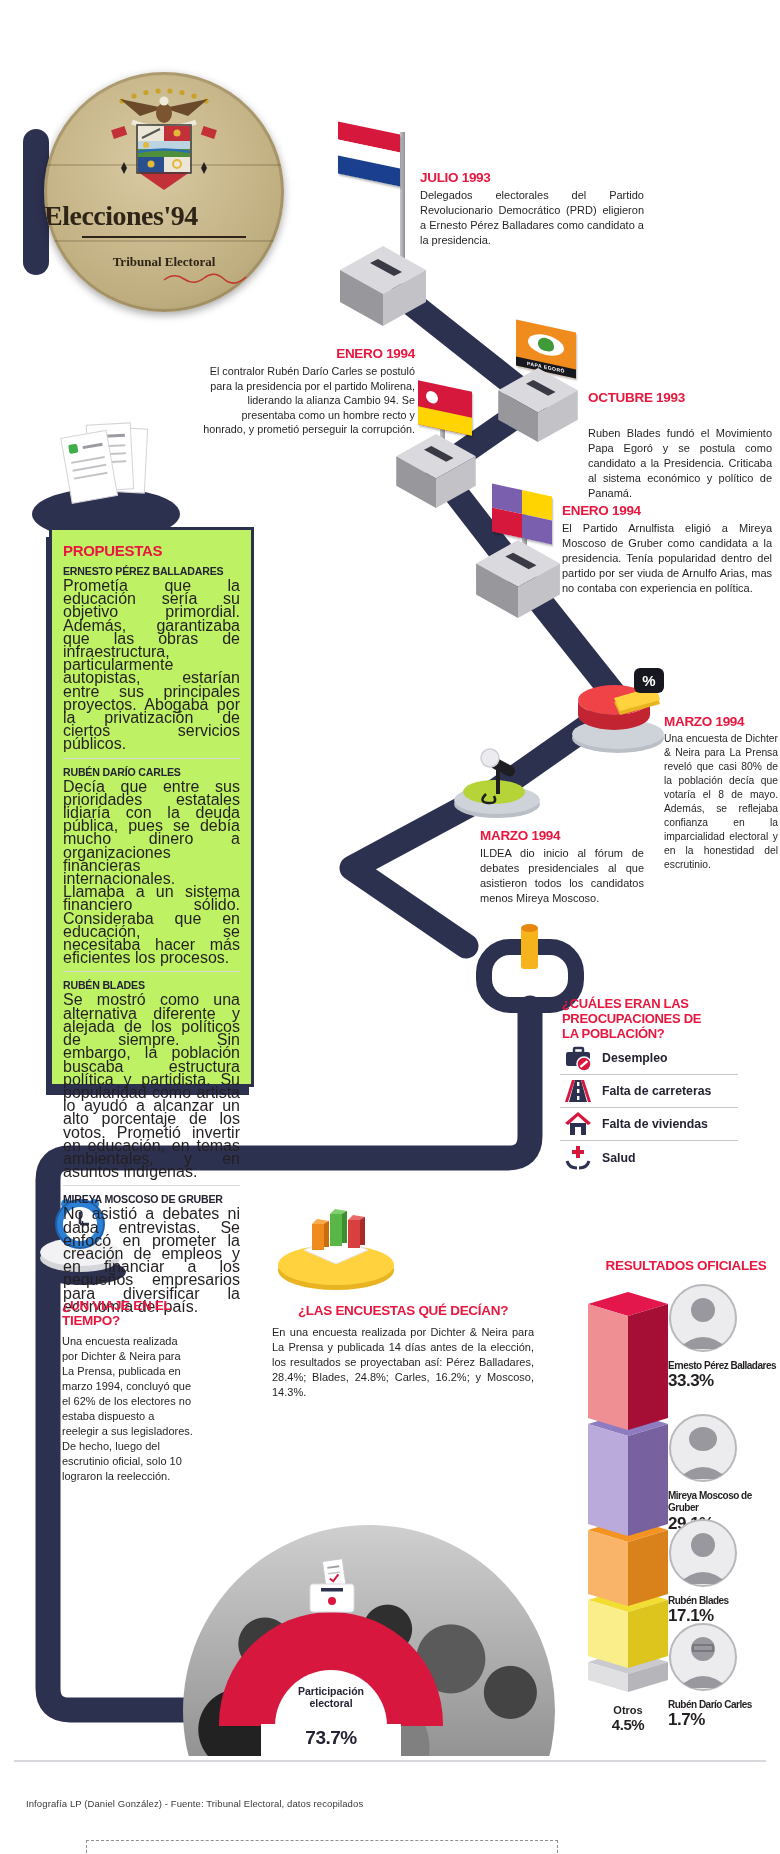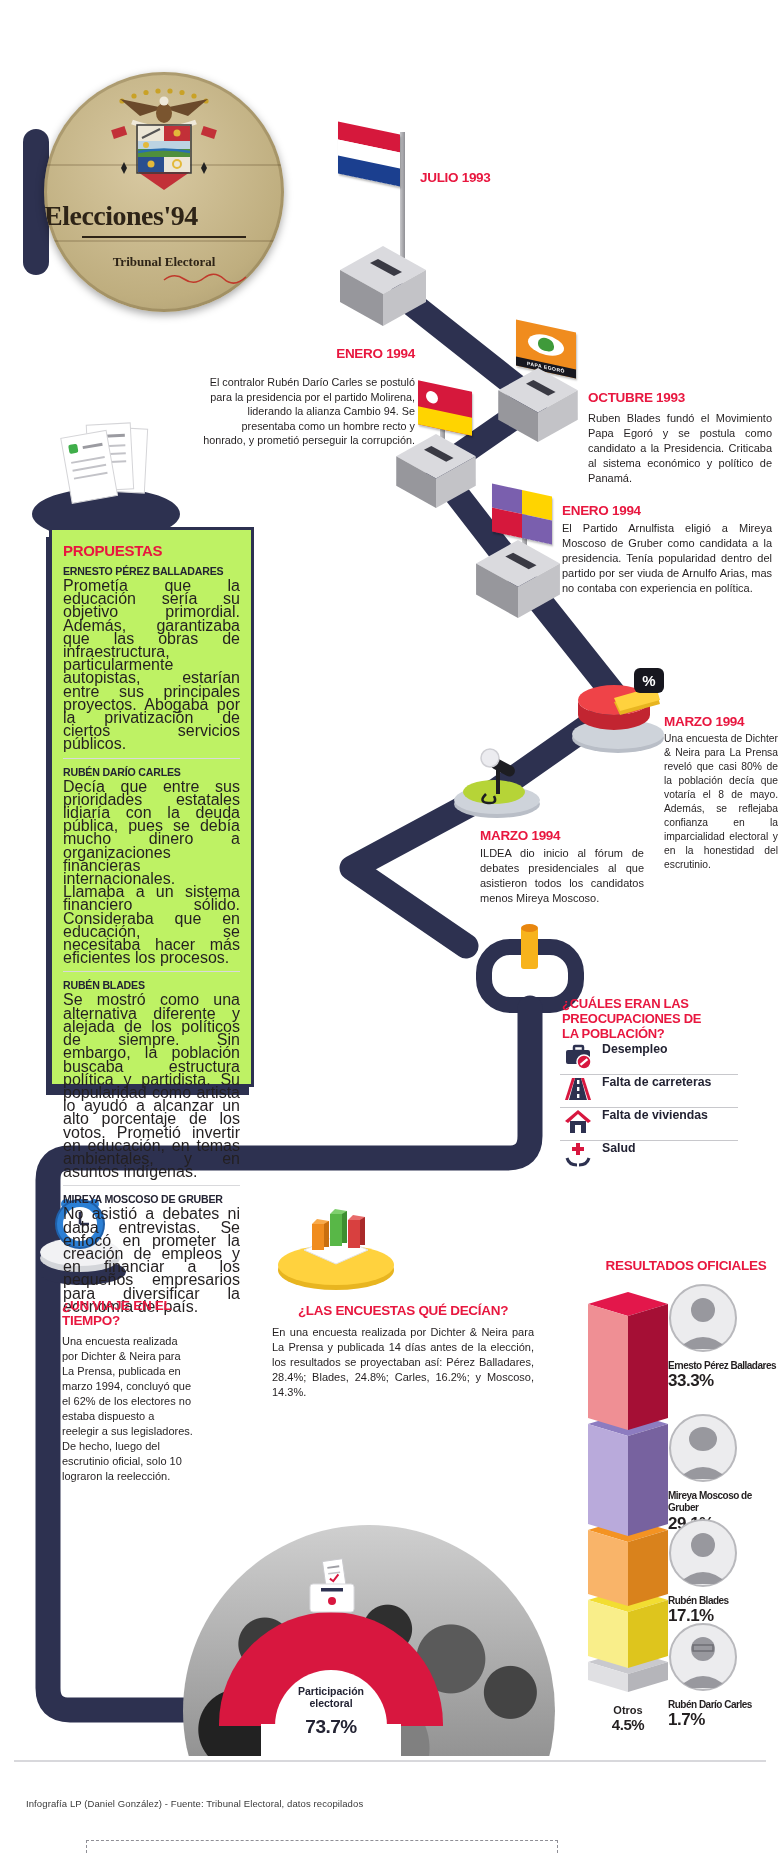--- a/index.html
+++ b/index.html
@@ -13,21 +13,21 @@
   .dateh{font-size:13.5px;font-weight:800;color:var(--red);letter-spacing:-.3px}
   .body{font-size:11px;line-height:15px;color:var(--ink);text-align:justify}
   .body.rag{text-align:left}
   .secname{font-size:10.6px;font-weight:800;color:#232333;letter-spacing:-.2px;margin-bottom:2px}
   .sectext{font-size:16px;line-height:13.2px;text-align:justify}
   .divider{border-top:1px solid #d9d9dc;margin:7px 0}
   .bigh{font-size:13.5px;font-weight:800;color:var(--red);line-height:15px;letter-spacing:-.3px}
   .cname{font-size:10px;font-weight:700;letter-spacing:-.5px;white-space:nowrap}
   .cname.wrap{white-space:normal;width:92px;line-height:12px}
   .cpct{font-size:17px;font-weight:800;letter-spacing:-.5px}
-  .worry-row{position:relative;height:33px;display:flex;align-items:flex-start}
+  .worry-row{position:relative;height:33px;display:flex;align-items:center}
   .worry-row.sep{border-bottom:1px solid #c8c8cc}
   .worry-label{margin-left:42px;font-size:12.3px;font-weight:600;color:#232333}
   .flag{position:absolute;transform:skewY(12deg);box-shadow:1px 2px 2px rgba(0,0,0,.25)}
   .pole{position:absolute;width:5px;background:linear-gradient(90deg,#c9c9cc,#8f8f94)}
   .seal-line{position:absolute;left:0;width:240px;height:2px;background:rgba(60,40,10,.18)}
   .footer-credit{font-size:9.5px;color:#3a3a3a;letter-spacing:.1px}
 </style>
 </head>
 <body>
 
@@ -230,30 +230,31 @@
       <rect x="44" y="30" width="9" height="9" fill="#3fae4a" rx="2"></rect>
       <line x1="58" y1="35" x2="78" y2="35" stroke="#9b9ba1" stroke-width="3"></line>
       <line x1="44" y1="48" x2="78" y2="48" stroke="#c3c3c8" stroke-width="2"></line>
       <line x1="44" y1="56" x2="78" y2="56" stroke="#c3c3c8" stroke-width="2"></line>
       <line x1="44" y1="64" x2="78" y2="64" stroke="#c3c3c8" stroke-width="2"></line>
     </g>
   </svg>
 
   <div class="abs" style="left:420px;top:170px;width:224px">
     <div class="dateh">JULIO 1993</div>
+    <div class="body" style="margin-top:3px">Delegados electorales del Partido Revolucionario Democrático (PRD) eligieron a Ernesto Pérez Balladares como candidato a la presidencia.</div>
   </div>
 
   <div class="abs" style="left:197px;top:346px;width:218px;text-align:right">
     <div class="dateh">ENERO 1994</div>
-    <div class="body rag" style="margin-top:14px;text-align:right;line-height:14.5px;font-size:10.8px">El contralor Rubén Darío Carles se postuló para la presidencia por el partido Molirena, liderando la alianza Cambio 94. Se presentaba como un hombre recto y honrado, y prometió perseguir la corrupción.</div>
+    <div class="body rag" style="margin-top:3px;text-align:right;line-height:14.5px;font-size:10.8px">El contralor Rubén Darío Carles se postuló para la presidencia por el partido Molirena, liderando la alianza Cambio 94. Se presentaba como un hombre recto y honrado, y prometió perseguir la corrupción.</div>
   </div>
 
   <div class="abs" style="left:588px;top:390px;width:184px">
     <div class="dateh">OCTUBRE 1993</div>
-    <div class="body" style="margin-top:6px">Ruben Blades fundó el Movimiento Papa Egoró y se postula como candidato a la Presidencia. Criticaba al sistema económico y político de Panamá.</div>
+    <div class="body" style="margin-top:21px">Ruben Blades fundó el Movimiento Papa Egoró y se postula como candidato a la Presidencia. Criticaba al sistema económico y político de Panamá.</div>
   </div>
 
   <div class="abs" style="left:562px;top:503px;width:210px">
     <div class="dateh">ENERO 1994</div>
     <div class="body" style="margin-top:3px">El Partido Arnulfista eligió a Mireya Moscoso de Gruber como candidata a la presidencia. Tenía popularidad dentro del partido por ser viuda de Arnulfo Arias, mas no contaba con experiencia en política.</div>
   </div>
 
   <div class="abs" style="left:664px;top:714px;width:114px">
     <div class="dateh">MARZO 1994</div>
     <div class="body" style="margin-top:3px;font-size:10.3px;line-height:14px">Una encuesta de Dichter &amp; Neira para La Prensa reveló que casi 80% de la población decía que votaría el 8 de mayo. Además, se reflejaba confianza en la imparcialidad electoral y en la honestidad del escrutinio.</div>
@@ -353,21 +354,21 @@
       <line x1="25" y1="17" x2="37" y2="17" stroke="#c4c4c9" stroke-width="1.5"></line>
       <path d="M26 22 l3 3 l6 -6" stroke="#d8173f" stroke-width="2" fill="none"></path>
     </g>
     <rect x="7" y="28" width="44" height="28" rx="3" fill="#ffffff" stroke="#d9d9dd"></rect>
     <rect x="18" y="32" width="22" height="3.5" fill="#2d3150"></rect>
     <circle cx="29" cy="45" r="4" fill="#d8173f"></circle>
   </svg>
 
   <div class="abs" style="left:271px;top:1686px;width:120px;text-align:center">
     <div style="font-size:10.5px;font-weight:800;color:#232333;line-height:11.5px;width:82px;margin:0 auto">Participación electoral</div>
-    <div style="font-size:19px;font-weight:800;color:#232333;letter-spacing:-.5px;margin-top:7px">73.7%</div>
+    <div style="font-size:19px;font-weight:800;color:#232333;letter-spacing:-.5px;margin-top:18px">73.7%</div>
   </div>
 
   <div class="abs" style="left:62px;top:1298px;width:132px">
     <div class="bigh" style="width:110px">¿UN VIAJE EN EL TIEMPO?</div>
     <div class="body rag" style="margin-top:6px;font-size:11px;line-height:15px">Una encuesta realizada por Dichter &amp; Neira para La Prensa, publicada en marzo 1994, concluyó que el 62% de los electores no estaba dispuesto a reelegir a sus legisladores. De hecho, luego del escrutinio oficial, solo 10 lograron la reelección.</div>
   </div>
 
   <div class="abs" style="left:258px;top:1303px;width:290px">
     <div class="bigh" style="text-align:center">¿LAS ENCUESTAS QUÉ DECÍAN?</div>
     <div class="body" style="margin-top:7px;width:262px;margin-left:14px">En una encuesta realizada por Dichter &amp; Neira para La Prensa y publicada 14 días antes de la elección, los resultados se proyectaban así: Pérez Balladares, 28.4%; Blades, 24.8%; Carles, 16.2%; y Moscoso, 14.3%.</div>

